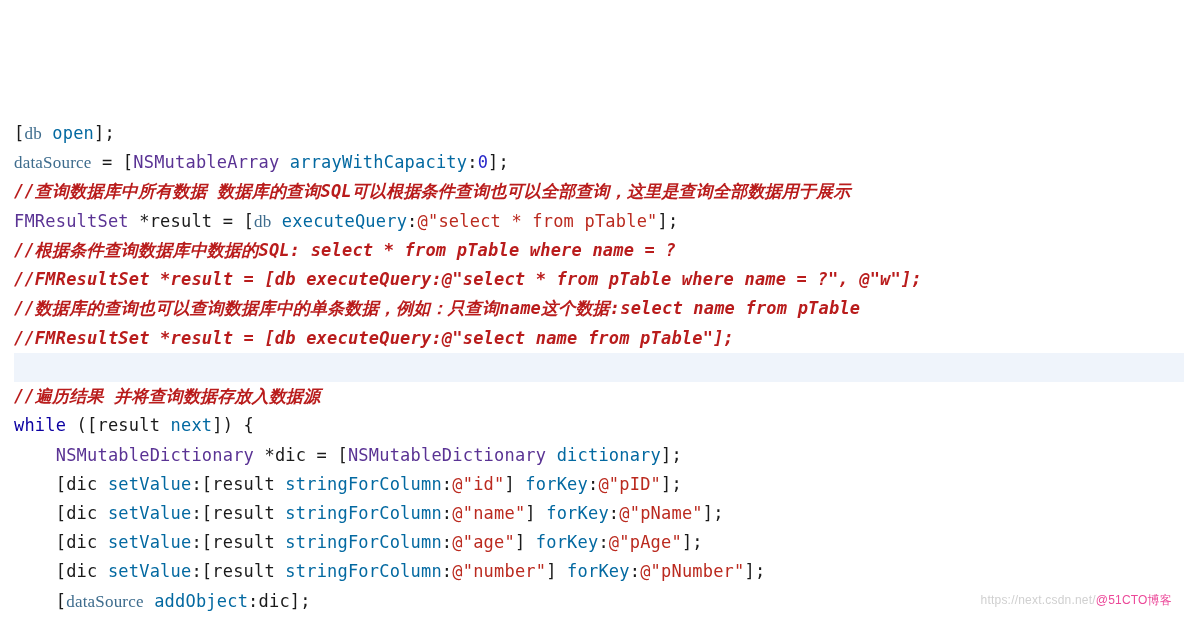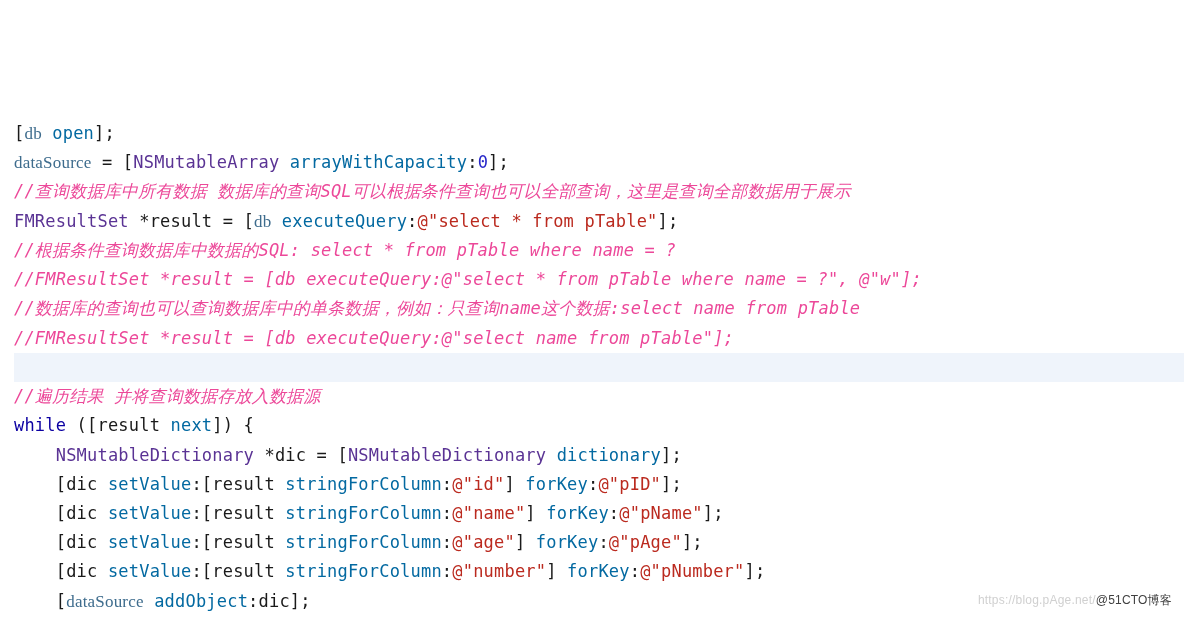--- a/index.html
+++ b/index.html
@@ -15,37 +15,37 @@
   }
   .line { display: block; }
   .line.hl { background: #eff4fb; }
   .kw  { color: #0c00a2; }      
   .typ { color: #5a3394; }      
   .msg { color: #0369a1; }      
   .fld { color: #3e6c8d; font-family: Liberation Serif, serif; }      
   .str { color: #bb2a1f; }      
   .strp{ color: #bb2a1f; }      
   .num { color: #2727c9; }      
-  .cmt { color: #ec4899; font-style: italic; }   
+  .cmt { color: #b91c1c; font-style: italic; font-weight: bold; }   
   .pun { color: #1a1a1a; }
   .watermark {
     position: fixed;
     right: 12px;
     bottom: 8px;
     font-family: Arial, sans-serif;
     font-size: 12px;
     color: #d0d0d0;
     white-space: nowrap;
     font-style: normal;
   }
-  .wm-dark { color: #404040; }
+  .wm-dark { color: #ec4899; }
 </style>
 </head>
 <body>
 
 
 
 <span class="line"><span class="pun">[</span><span class="fld">db</span><span> </span><span class="msg">open</span><span class="pun">];</span></span><span class="line"><span class="fld">dataSource</span><span class="pun"> = [</span><span class="typ">NSMutableArray</span><span> </span><span class="msg">arrayWithCapacity</span><span class="pun">:</span><span class="num">0</span><span class="pun">];</span></span><span class="line"><span class="cmt">//查询数据库中所有数据 数据库的查询SQL可以根据条件查询也可以全部查询，这里是查询全部数据用于展示</span></span><span class="line"><span class="typ">FMResultSet</span><span class="pun"> *result = [</span><span class="fld">db</span><span> </span><span class="msg">executeQuery</span><span class="pun">:</span><span class="strp">@</span><span class="str">"select * from pTable"</span><span class="pun">];</span></span><span class="line"><span class="cmt">//根据条件查询数据库中数据的SQL: select * from pTable where name = ?</span></span><span class="line"><span class="cmt">//FMResultSet *result = [db executeQuery:@"select * from pTable where name = ?", @"w"];</span></span><span class="line"><span class="cmt">//数据库的查询也可以查询数据库中的单条数据，例如：只查询name这个数据:select name from pTable</span></span><span class="line"><span class="cmt">//FMResultSet *result = [db executeQuery:@"select name from pTable"];</span></span><span class="line hl"><span> </span></span><span class="line"><span class="cmt">//遍历结果 并将查询数据存放入数据源</span></span><span class="line"><span class="kw">while</span><span class="pun"> ([result </span><span class="msg">next</span><span class="pun">]) {</span></span><span class="line"><span>    </span><span class="typ">NSMutableDictionary</span><span class="pun"> *dic = [</span><span class="typ">NSMutableDictionary</span><span> </span><span class="msg">dictionary</span><span class="pun">];</span></span><span class="line"><span class="pun">    [dic </span><span class="msg">setValue</span><span class="pun">:[result </span><span class="msg">stringForColumn</span><span class="pun">:</span><span class="strp">@</span><span class="str">"id"</span><span class="pun">] </span><span class="msg">forKey</span><span class="pun">:</span><span class="strp">@</span><span class="str">"pID"</span><span class="pun">];</span></span><span class="line"><span class="pun">    [dic </span><span class="msg">setValue</span><span class="pun">:[result </span><span class="msg">stringForColumn</span><span class="pun">:</span><span class="strp">@</span><span class="str">"name"</span><span class="pun">] </span><span class="msg">forKey</span><span class="pun">:</span><span class="strp">@</span><span class="str">"pName"</span><span class="pun">];</span></span><span class="line"><span class="pun">    [dic </span><span class="msg">setValue</span><span class="pun">:[result </span><span class="msg">stringForColumn</span><span class="pun">:</span><span class="strp">@</span><span class="str">"age"</span><span class="pun">] </span><span class="msg">forKey</span><span class="pun">:</span><span class="strp">@</span><span class="str">"pAge"</span><span class="pun">];</span></span><span class="line"><span class="pun">    [dic </span><span class="msg">setValue</span><span class="pun">:[result </span><span class="msg">stringForColumn</span><span class="pun">:</span><span class="strp">@</span><span class="str">"number"</span><span class="pun">] </span><span class="msg">forKey</span><span class="pun">:</span><span class="strp">@</span><span class="str">"pNumber"</span><span class="pun">];</span></span><span class="line"><span class="pun">    [</span><span class="fld">dataSource</span><span> </span><span class="msg">addObject</span><span class="pun">:dic];</span></span><span class="line"></span>
 
-<div class="watermark"><span>https://blog.pAge.net/</span><span class="wm-dark">@51CTO博客</span></div>
+<div class="watermark"><span>https://next.csdn.net/</span><span class="wm-dark">@51CTO博客</span></div>
 
 
 
 
 </body></html>

